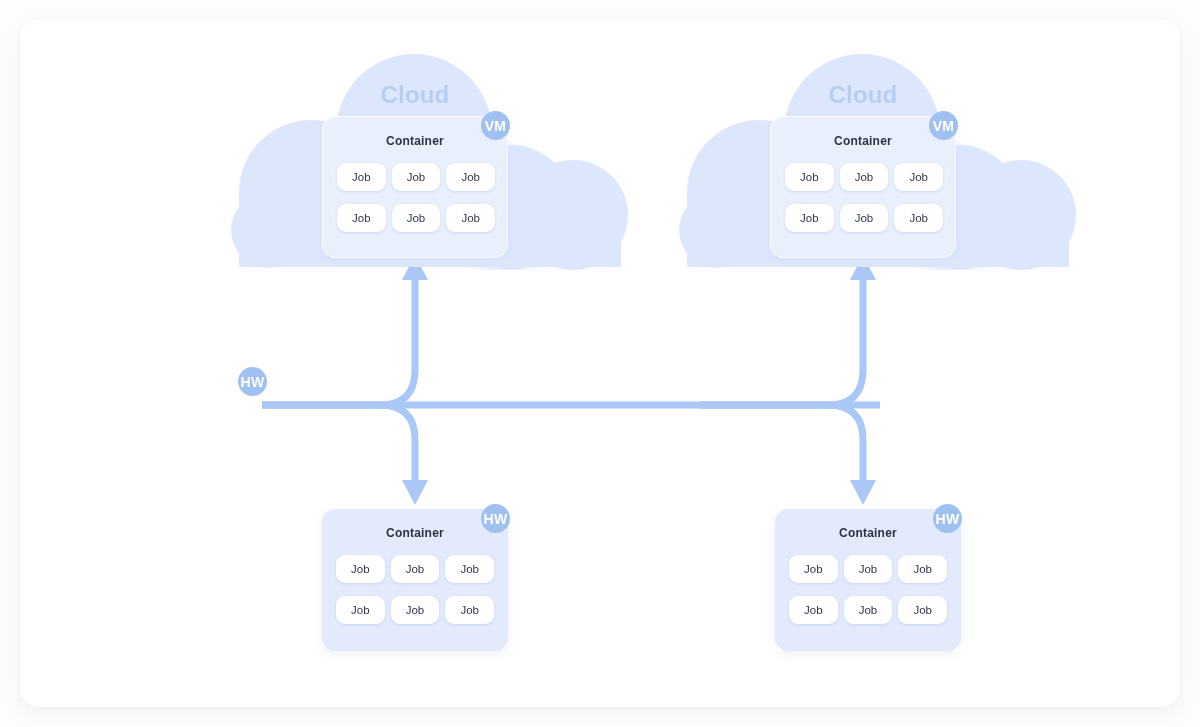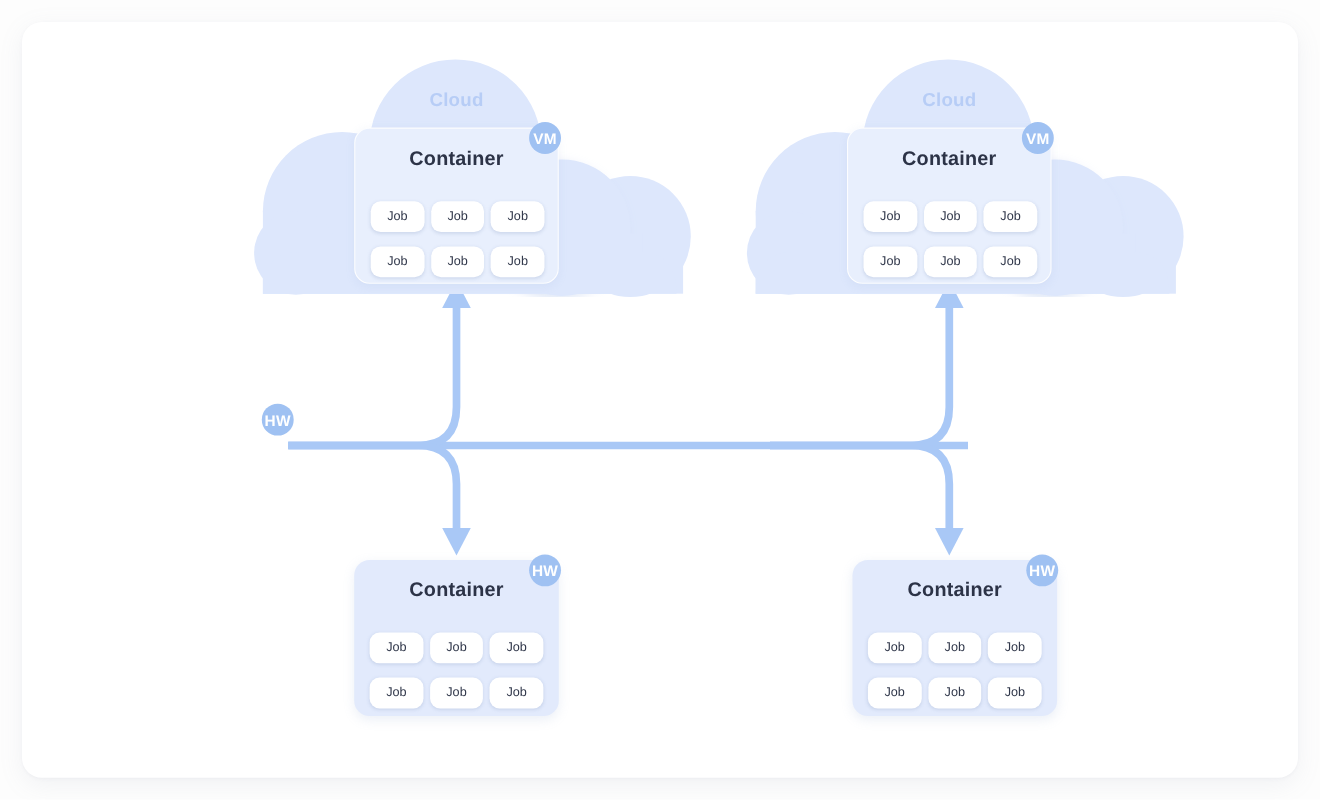--- a/index.html
+++ b/index.html
@@ -56,21 +56,21 @@
   .cloud-wrap.right { left: 659px; top: 52px; }
 
   .cloud-svg { position: absolute; left: 0; top: 0; }
 
   .cloud-label {
     position: absolute;
     top: 29px;
     left: 0;
     width: 408px;
     text-align: center;
-    font-size: 17px;
+    font-size: 24px;
     font-weight: 700;
     letter-spacing: .2px;
     color: #b7cdf6;
     user-select: none;
   }
 
   
   .container-box {
     position: absolute;
     border-radius: 14px;
@@ -96,37 +96,36 @@
   }
   .container-box.standalone.c3 { left: 322px; top: 509px; }
   .container-box.standalone.c4 { left: 775px; top: 509px; }
 
   .container-title {
     position: absolute;
     top: 17px;
     left: 0;
     width: 100%;
     text-align: center;
-    font-size: 18px;
+    font-size: 12px;
     font-weight: 700;
     color: #2c3347;
     letter-spacing: .2px;
     user-select: none;
   }
 
   .job-grid {
     position: absolute;
     top: 46px;
     left: 14px;
     width: 158px;
     display: grid;
     grid-template-columns: repeat(3, 1fr);
     grid-auto-rows: 28px;
     gap: 13px 6px;
-    margin-top: 20px;
   }
   .job-pill {
     background: #ffffff;
     border-radius: 9px;
     display: flex;
     align-items: center;
     justify-content: center;
     font-size: 11.5px;
     font-weight: 500;
     color: #30374a;

